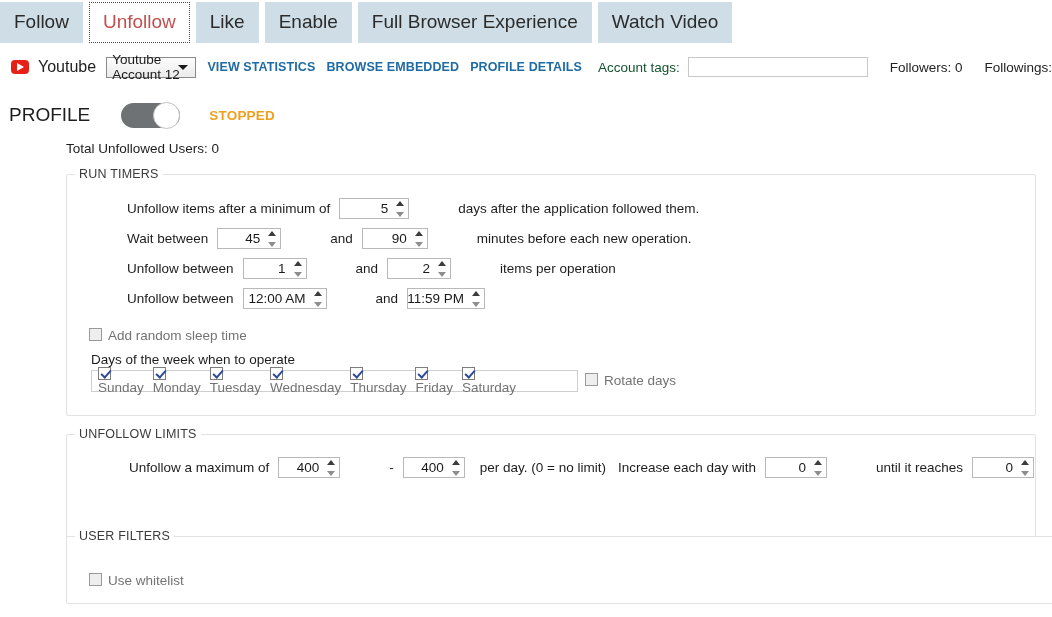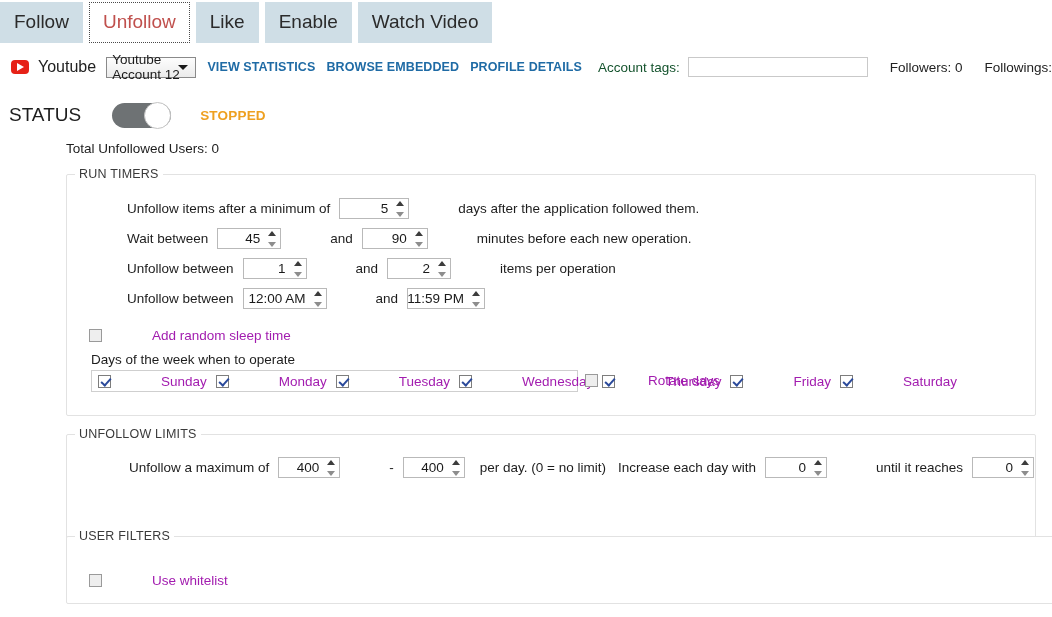--- a/index.html
+++ b/index.html
@@ -192,24 +192,23 @@
     border-bottom: 5px solid #3c3c3c;
   }
   .spin .arrows .dn {
     border-left: 4px solid transparent;
     border-right: 4px solid transparent;
     border-top: 5px solid #8d8d8d;
   }
 
   
   .cb {
-    display: inline-flex; align-items: center;
-    font-size: 13.5px; color: #a21caf; cursor: pointer;
+    display: inline-flex; 
+    font-size: 13.5px; color: #737373; cursor: pointer;
     white-space: nowrap;
-    gap: 44px;
   }
   .cb .box {
     width: 13px; height: 13px;
     border: 1px solid #9a9a9a;
     background: #eeeeee;
     margin-right: 6px;
     position: relative;
     flex: 0 0 auto;
   }
   .cb.checked .box { background: #ffffff; border-color: #7d7d7d; }
@@ -225,57 +224,58 @@
 
   .days-panel {
     position: absolute;
     left: 24px; top: 195px;
     width: 487px; height: 22px;
     border: 1px solid #cfcfcf;
     background: #ffffff;
     display: flex; align-items: center;
     padding-left: 6px;
   }
-  .days-panel .cb { margin-right: 9px; }
+  .days-panel .cb { margin-right: 9px; flex-direction: column; }
   .days-title {
     position: absolute; left: 24px; top: 177px;
     font-size: 13.5px; color: #1d1d1d;
   }
 </style>
 </head>
 <body>
 
 <div id="root">
 
   <div class="tabbar">
     <div class="tab">Follow</div>
     <div class="tab selected">Unfollow</div>
     <div class="tab">Like</div>
     <div class="tab">Enable</div>
+    <div class="tab">Full Browser Experience</div>
     <div class="tab">Watch Video</div>
   </div>
 
   <div class="toolbar">
     <div class="yt-icon"></div>
     <div class="yt-label">Youtube</div>
     <div class="acct-select">
       <span>Youtube Account 12</span>
       <span class="caret"></span>
     </div>
     <div class="tb-link">VIEW STATISTICS</div>
     <div class="tb-link">BROWSE EMBEDDED</div>
     <div class="tb-link">PROFILE DETAILS</div>
     <div class="tb-text">Account tags:</div>
     <input class="tags-input" type="text" placeholder="" style="">
     <div class="stat-text">Followers: 0</div>
     <div class="stat-text">Followings:</div>
   </div>
 
   <div class="status-row">
-    <div class="status-label">STATUS</div>
+    <div class="status-label">PROFILE</div>
     <div class="toggle">
       <div class="knob"></div>
     </div>
     <div class="status-state">STOPPED</div>
   </div>
   <div class="total-line">Total Unfollowed Users: 0</div>
 
   <div class="fs" id="fs-timers">
     <div class="fs-legend">RUN TIMERS</div>
 

